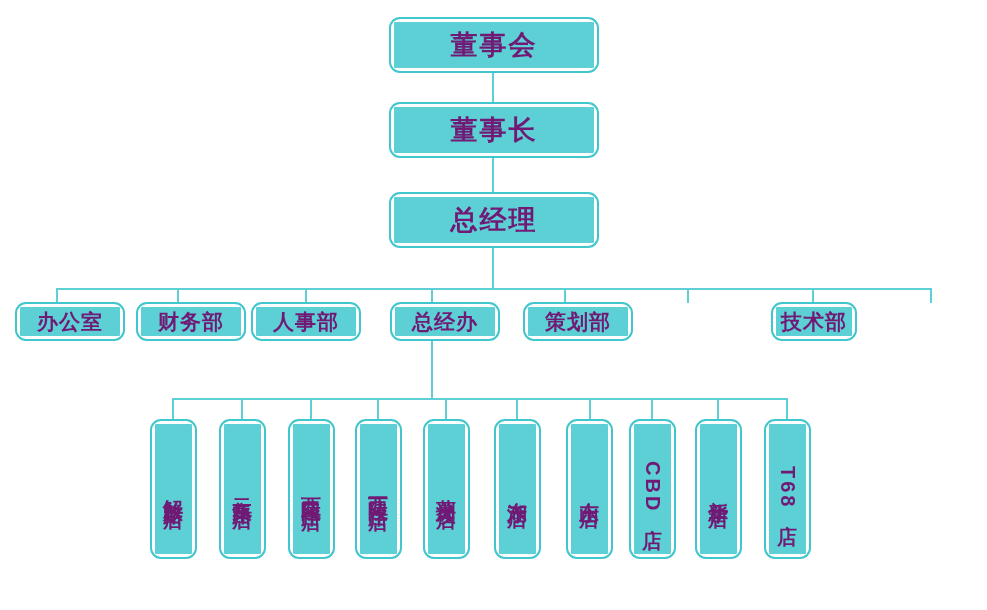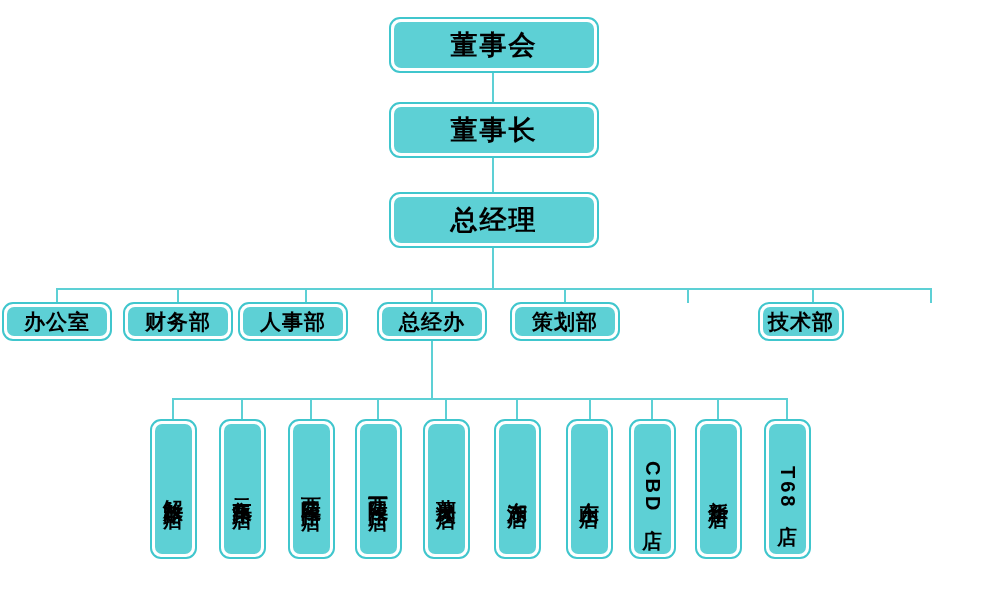--- a/index.html
+++ b/index.html
@@ -22,30 +22,30 @@
     background: #ffffff;
     border: 2px solid #40c6cd;
     border-radius: 11px;
     padding: 3px;
   }
   .node .fill {
     width: 100%;
     height: 100%;
     box-sizing: border-box;
     background: #5dd0d5;
-    border-radius: 7px;
+    border-radius: 1px;
     display: flex;
     align-items: center;
     justify-content: center;
-    color: #000000;
+    color: #701a75;
     font-weight: 700;
   }
   .lvl-top { width: 210px; height: 56px; left: 389px; }
   .lvl-top .fill { font-size: 27px; letter-spacing: 2px; }
-  .dept { height: 39px; top: 302px; }
+  .dept { height: 39px; top: 302px; margin-left: 13px; }
   .dept .fill { font-size: 21px; letter-spacing: 1px; }
   .store { width: 47px; height: 140px; top: 419px; }
   .store .fill { font-size: 20px; }
   .store .fill .vtext {
     writing-mode: vertical-rl;
     text-orientation: mixed;
     letter-spacing: 3px;
     line-height: 1.0;
   }
   

